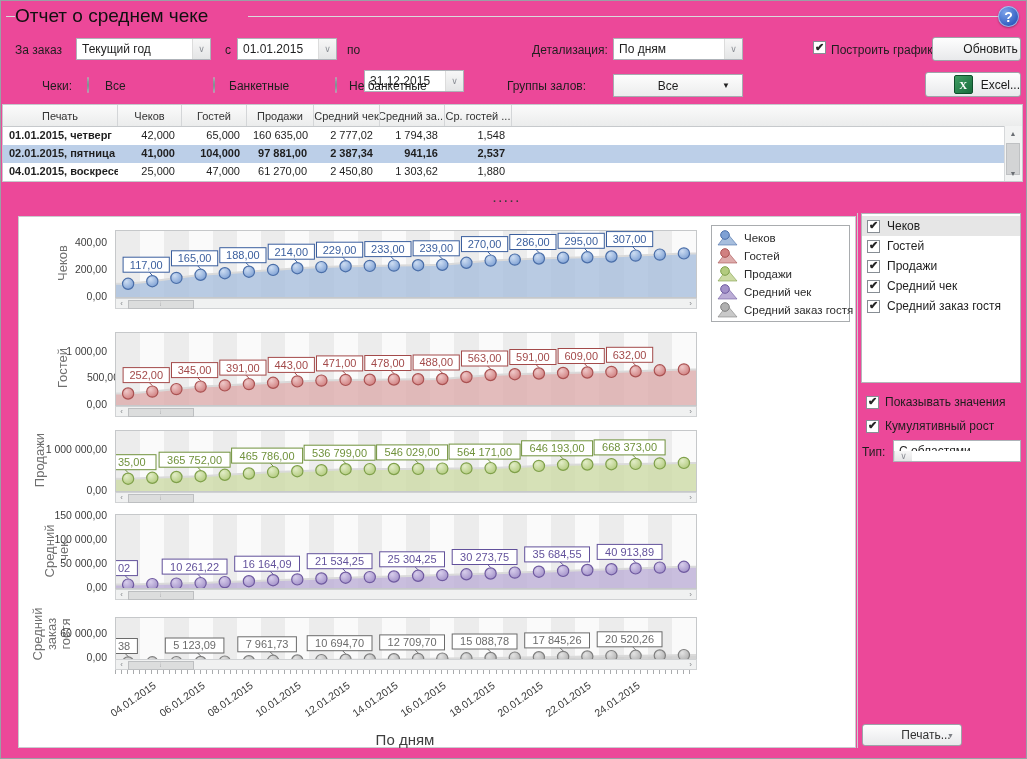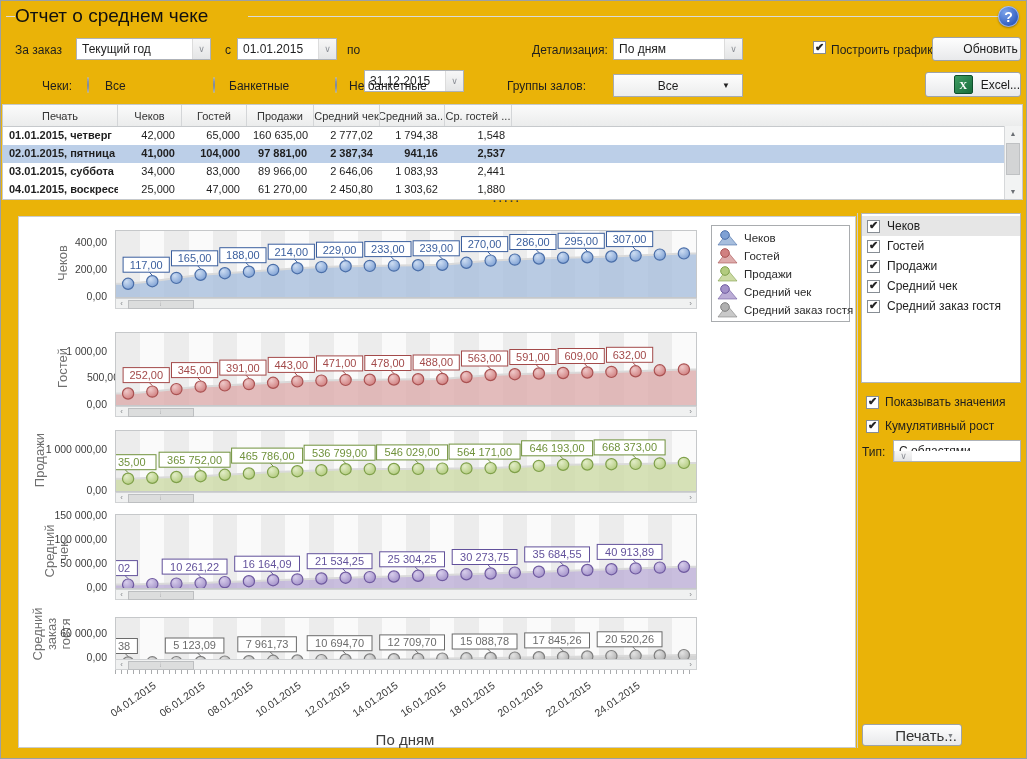--- a/index.html
+++ b/index.html
@@ -1,17 +1,17 @@
 <!DOCTYPE html>
 <html><head>
 <meta charset="utf-8">
 <style>
   html,body{margin:0;padding:0;}
   body{width:1027px;height:759px;overflow:hidden;}
-  .win{position:relative;width:1025px;height:757px;background:#eab308;border:1px solid #9aa0a6;
+  .win{position:relative;width:1025px;height:757px;background:#ec4899;border:1px solid #9aa0a6;
        font-family:"Liberation Sans",sans-serif;font-size:12px;color:#1e1e1e;overflow:hidden;}
   .abs{position:absolute;}
   
   .page-title{left:14px;top:4px;font-size:19px;color:#101010;}
   .grp-line{height:1px;background:#d9dbdc;top:15px;}
   .help-icon{left:997px;top:5px;width:21px;height:21px;border-radius:50%;
     background:radial-gradient(circle at 35% 30%,#7da3ea,#2e5cc0 70%);color:#fff;font-weight:bold;
     font-size:14px;display:flex;align-items:center;justify-content:center;box-shadow:0 1px 2px rgba(0,0,0,.35),inset 0 0 0 1px rgba(255,255,255,.5);}
   .lbl{color:#1e1e1e;}
   
@@ -71,21 +71,21 @@
      transform:rotate(-35deg);transform-origin:100% 0%;white-space:nowrap;}
   .xaxis-title{left:96px;top:514px;width:580px;text-align:center;font-size:15px;color:#3f3f3f;}
   
   .side-sep{left:856px;top:212px;width:1px;height:535px;background:#c9cccf;}
   .listbox{left:860px;top:212px;width:160px;height:170px;background:#fff;border:1px solid #b3b6b9;box-sizing:border-box;padding-top:2px;}
   .ls-item{display:flex;align-items:center;height:20px;padding-left:5px;font-size:12px;}
   .ls-item.hl{background:#e6e6e6;}
   .ls-item .cb{margin-right:7px;flex:none;}
   .opt-row{display:flex;align-items:center;}
   .opt-row .cb{margin-right:6px;flex:none;}
-  .print-btn{left:861px;top:723px;width:100px;height:22px;font-size:15px;color:#333;position:absolute;}
+  .print-btn{left:861px;top:723px;width:100px;height:22px;font-size:12px;color:#333;position:absolute;}
   .print-btn .caret{position:absolute;right:7px;top:7px;font-size:7px;color:#7d8085;}
   .print-btn .caret::before{content:"▼";}
 </style>
 </head>
 <body>
 
 <div class="win">
 
   
   <div class="abs grp-line" style="left:5px;width:9px;"></div>
@@ -159,29 +159,20 @@
           <div class="td num" style="width: 67px;">1,548</div>
         </div>
         <div class="tr sel">
           <div class="td first" style="width: 115px;">02.01.2015, пятница</div>
           <div class="td num" style="width: 64px;">41,000</div>
           <div class="td num" style="width: 65px;">104,000</div>
           <div class="td num" style="width: 67px;">97 881,00</div>
           <div class="td num" style="width: 66px;">2 387,34</div>
           <div class="td num" style="width: 65px;">941,16</div>
           <div class="td num" style="width: 67px;">2,537</div>
-        </div>
-        <div class="tr">
-          <div class="td first" style="width: 115px;">03.01.2015, суббота</div>
-          <div class="td num" style="width: 64px;">34,000</div>
-          <div class="td num" style="width: 65px;">83,000</div>
-          <div class="td num" style="width: 67px;">89 966,00</div>
-          <div class="td num" style="width: 66px;">2 646,06</div>
-          <div class="td num" style="width: 65px;">1 083,93</div>
-          <div class="td num" style="width: 67px;">2,441</div>
         </div>
         <div class="tr">
           <div class="td first" style="width: 115px;">04.01.2015, воскресе...</div>
           <div class="td num" style="width: 64px;">25,000</div>
           <div class="td num" style="width: 65px;">47,000</div>
           <div class="td num" style="width: 67px;">61 270,00</div>
           <div class="td num" style="width: 66px;">2 450,80</div>
           <div class="td num" style="width: 65px;">1 303,62</div>
           <div class="td num" style="width: 67px;">1,880</div>
         </div>

